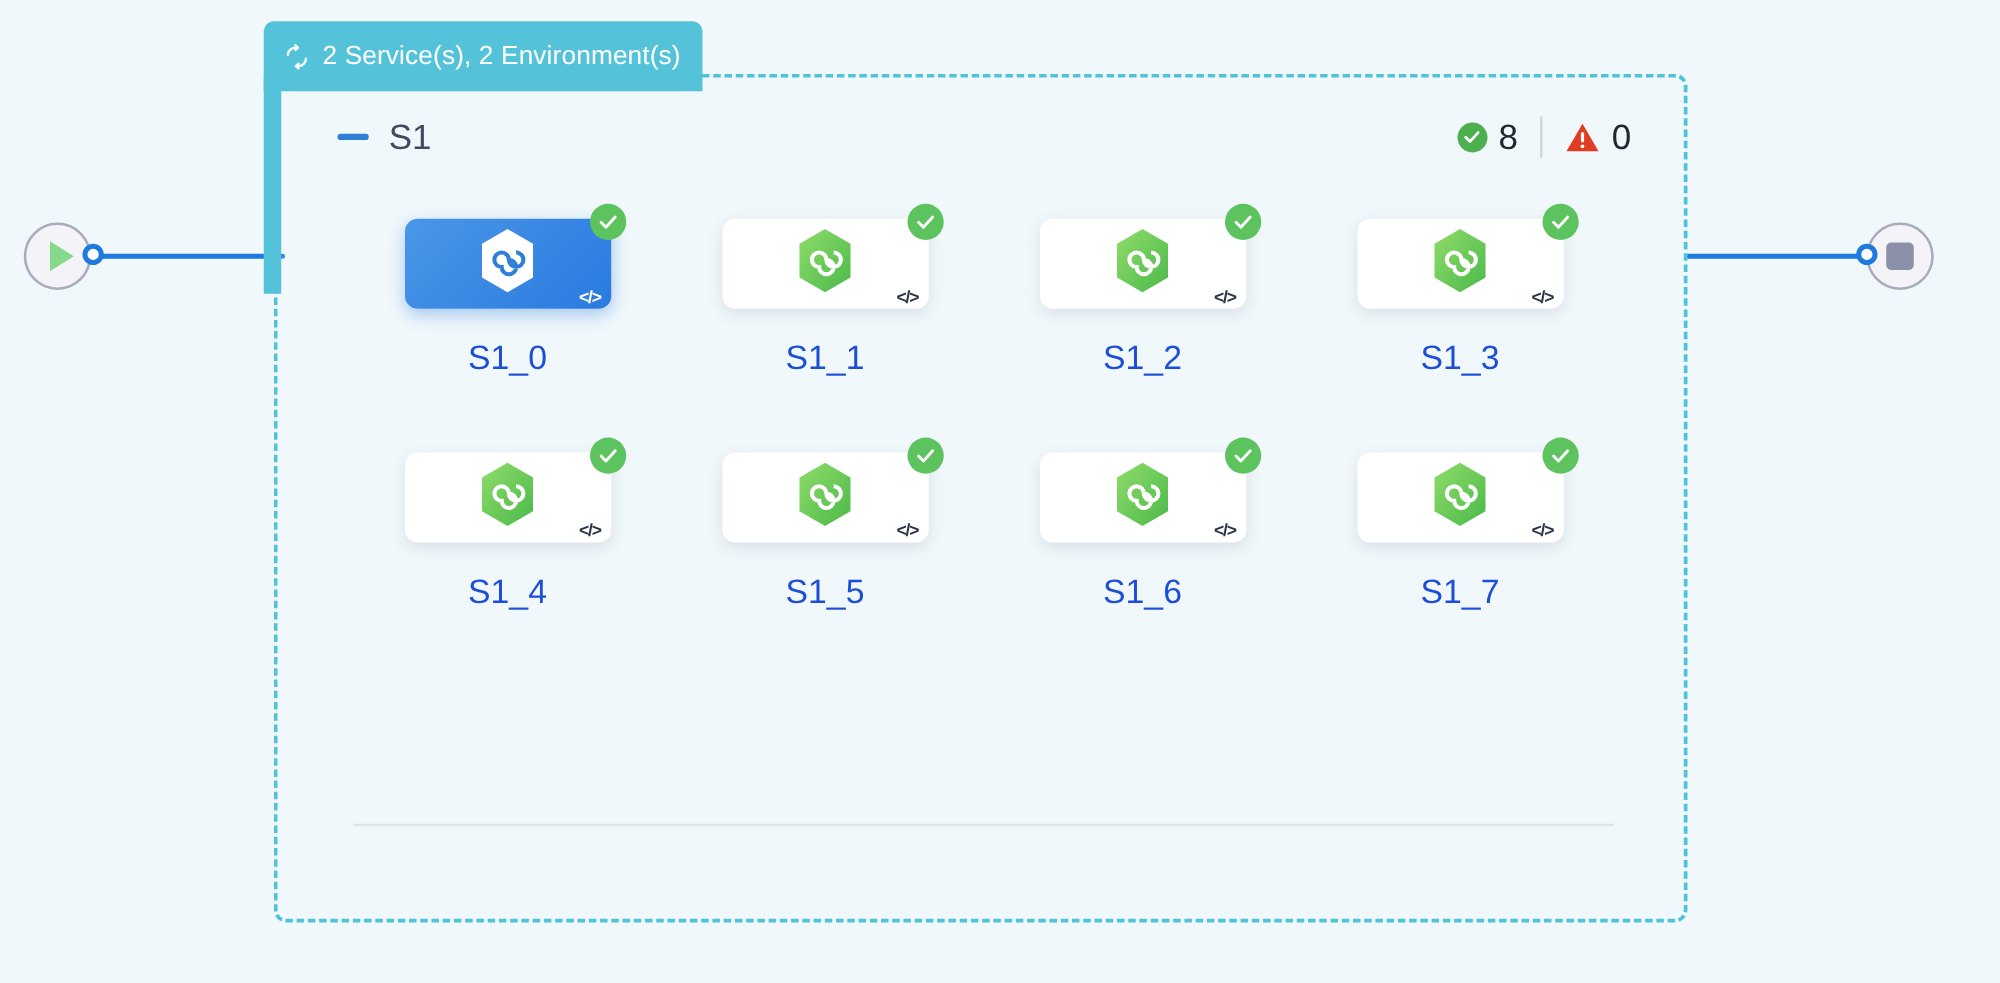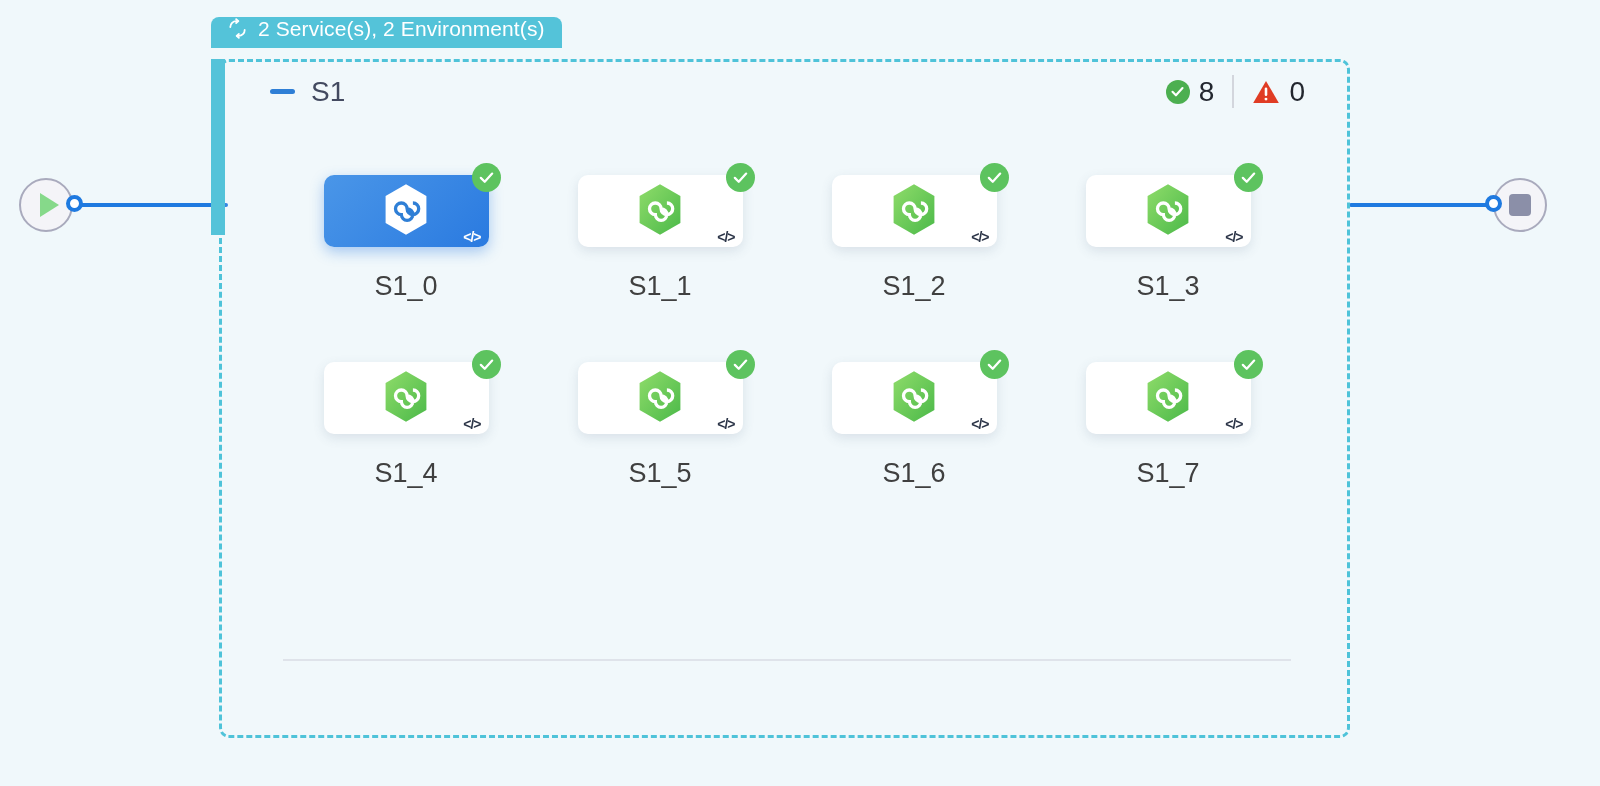--- a/index.html
+++ b/index.html
@@ -66,45 +66,45 @@
     position: absolute;
     left: 219px; top: 59px;
     width: 1131px; height: 679px;
     border: 3px dashed #4fc3d9;
     border-radius: 10px;
     background: rgba(255,255,255,0.10);
   }
   #group-badge {
     position: absolute;
     left: 211px; top: 17px;
-    height: 31px;
+    height: 56px;
     background: #54c3d9;
     border-radius: 8px 8px 0 0;
-    display: flex; align-items: flex-start;
+    display: flex; align-items: center;
     gap: 9px;
     padding: 0 17px 0 15px;
     color: #ffffff;
     font-size: 21px;
     letter-spacing: 0.1px;
     z-index: 6;
   }
   #group-badge .cycle-icon { display: flex; align-items: center; }
   
   #group-rail {
     position: absolute;
     left: 211px; top: 59px;
     width: 14px; height: 176px;
     background: #54c3d9;
     z-index: 5;
   }
 
   
   #group-header {
     position: absolute;
-    left: 48px; top: 13px;
+    left: 48px; top: 31px;
     width: 1035px;
     display: flex; align-items: center; justify-content: space-between;
   }
   .header-left { display: flex; align-items: center; gap: 16px; }
   .collapse-dash {
     width: 25px; height: 5px;
     background: #2f7fd6;
     border-radius: 3px;
   }
   #group-title {
@@ -167,21 +167,21 @@
     font-size: 14px;
     font-weight: bold;
     color: #2b3447;
     font-family: "Liberation Sans", sans-serif;
     letter-spacing: -1px;
   }
   .node-card.selected .code-badge { color: #ffffff; }
   .node-label {
     margin-top: 24px;
     font-size: 27px;
-    color: #404040;
+    color: #1d4ed8;
   }
 
   
   #group-divider {
     position: absolute;
     left: 61px; top: 597px;
     width: 1008px; height: 2px;
     background: #dfe3ea;
   }
   #max-concurrency {

